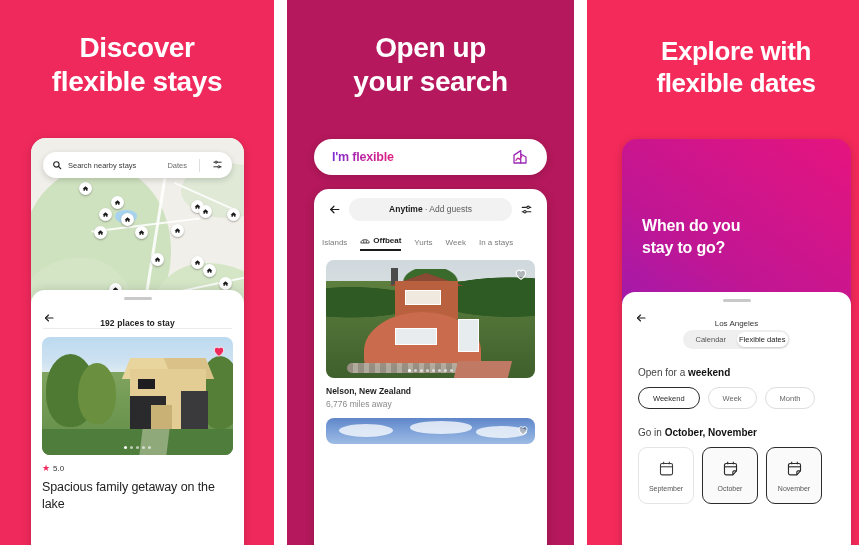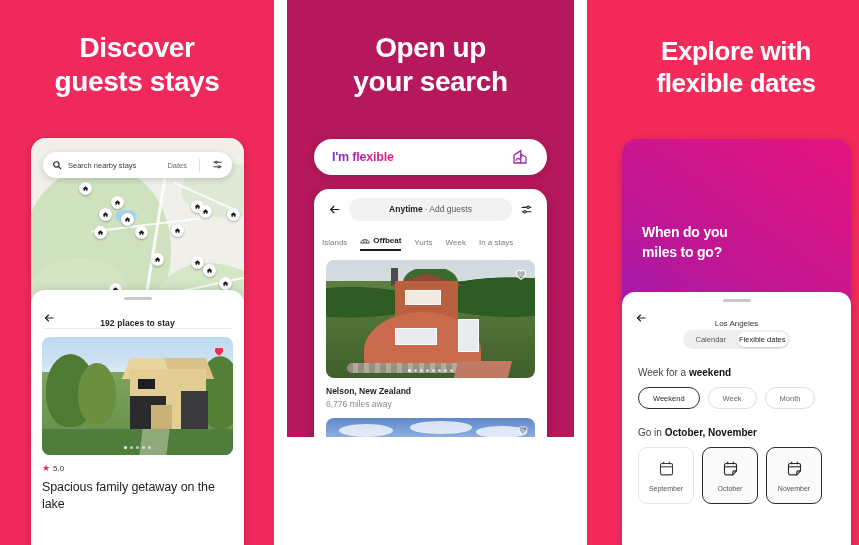--- a/index.html
+++ b/index.html
@@ -4,21 +4,21 @@
 <style>
   html,body{margin:0;padding:0;}
   body{
     width:859px;height:545px;overflow:hidden;
     font-family:"Liberation Sans","DejaVu Sans",sans-serif;
     background:#ffffff;
   }
   .screens{display:flex;width:859px;height:545px;}
   .panel{position:relative;overflow:hidden;flex:0 0 auto;}
   .p1{width:274px;height:545px;background:#F0295C;}
-  .p2{width:287px;height:437px;background:#B5185C;}
+  .p2{width:287px;height:545px;background:#B5185C;}
   .p3{width:298px;height:545px;background:#F42A5B;}
   .gap{flex:0 0 auto;background:#ffffff;height:545px;width:13px;}
 
   
   .headline{
     position:absolute;left:0;right:0;text-align:center;color:#fff;
     font-weight:bold;line-height:1.22;letter-spacing:-0.4px;
   }
   .p1 .headline{top:31px;font-size:28px;}
   .p2 .headline{top:31px;font-size:28px;}
@@ -155,21 +155,21 @@
   .nextphoto{margin:9px 12px 0;height:26px;border-radius:8px;position:relative;overflow:hidden;
     background:linear-gradient(#5f86c9 0%,#7ba0d8 45%,#9dbbe4 100%);}
   .nextphoto .cl{position:absolute;background:rgba(255,255,255,.75);border-radius:50%;}
 
   
   .p3 .gradcard{
     position:absolute;left:35px;top:139px;width:229px;height:419px;border-radius:15px;
     background:linear-gradient(36deg,#6a1fc0 0%,#8e1cbc 30%,#c01694 62%,#E6147E 100%);
     overflow:hidden;box-shadow:0 2px 10px rgba(0,0,0,.18);
   }
-  .gq{position:absolute;left:20px;top:84px;color:#fff;font-size:14px;font-weight:bold;
+  .gq{position:absolute;left:20px;top:76px;color:#fff;font-size:16px;font-weight:bold;
     line-height:1.4;letter-spacing:-.2px;}
   .dsheet{position:absolute;left:0;right:0;bottom:0;top:153px;background:#fff;
     border-radius:13px 13px 0 0;}
   .dhead{position:relative;height:26px;display:flex;align-items:flex-end;padding:0 13px;}
   .dhead .city{position:absolute;left:0;right:0;text-align:center;font-size:8px;color:#333;}
   .seg{margin:2px auto 0;width:107px;height:19px;background:#efefef;border-radius:11px;
     display:flex;align-items:center;padding:2px;box-sizing:border-box;}
   .seg div{flex:1;text-align:center;font-size:7.5px;color:#555;line-height:15px;border-radius:9px;}
   .seg div.on{background:#fff;color:#1a1a1a;box-shadow:0 1px 2px rgba(0,0,0,.14);}
   .sec{padding:0 16px;}
@@ -188,21 +188,21 @@
   .mon span{font-size:7px;color:#555;}
 </style>
 </head>
 <body>
 
 <div class="screens">
 
   <div class="panel p1">
     <div class="headline">
       <div>Discover</div>
-      <div>guests stays</div>
+      <div>flexible stays</div>
     </div>
 
     <div class="phone">
       <div class="map">
         <div class="land-a"></div>
         <div class="land-b"></div>
         <div class="land-c"></div>
         <div class="land-d"></div>
         <div class="lake"></div>
         <div class="road r1"></div>
@@ -480,42 +480,42 @@
 
   <div class="panel p3">
     <div class="headline">
       <div>Explore with</div>
       <div>flexible dates</div>
     </div>
 
     <div class="gradcard">
       <div class="gq">
         <div>When do you</div>
-        <div>miles to go?</div>
+        <div>stay to go?</div>
       </div>
 
       <div class="dsheet">
         <div class="grabber"></div>
         <div class="dhead">
           <span>
             <svg viewBox="0 0 24 24" width="12" height="12" fill="none" stroke="#1a1a1a" stroke-width="2.2" stroke-linecap="round" stroke-linejoin="round">
               <line x1="20" y1="12" x2="5" y2="12"></line>
                 <polyline points="11,6 5,12 11,18"></polyline>
             </svg>
           </span>
           <span class="city">Los Angeles</span>
         </div>
 
         <div class="seg">
           <div>Calendar</div>
           <div class="on">Flexible dates</div>
         </div>
 
         <div class="sec">
-          <div class="h"><span>Week for a </span><b>weekend</b></div>
+          <div class="h"><span>Open for a </span><b>weekend</b></div>
           <div class="chips" id="chips3">
               <div class="chip on">Weekend</div>
               <div class="chip">Week</div>
               <div class="chip">Month</div>
             </div>
 
           <div class="h"><span>Go in </span><b>October, November</b></div>
           <div class="months" id="months3">
               <div class="mon">
                 <span>

